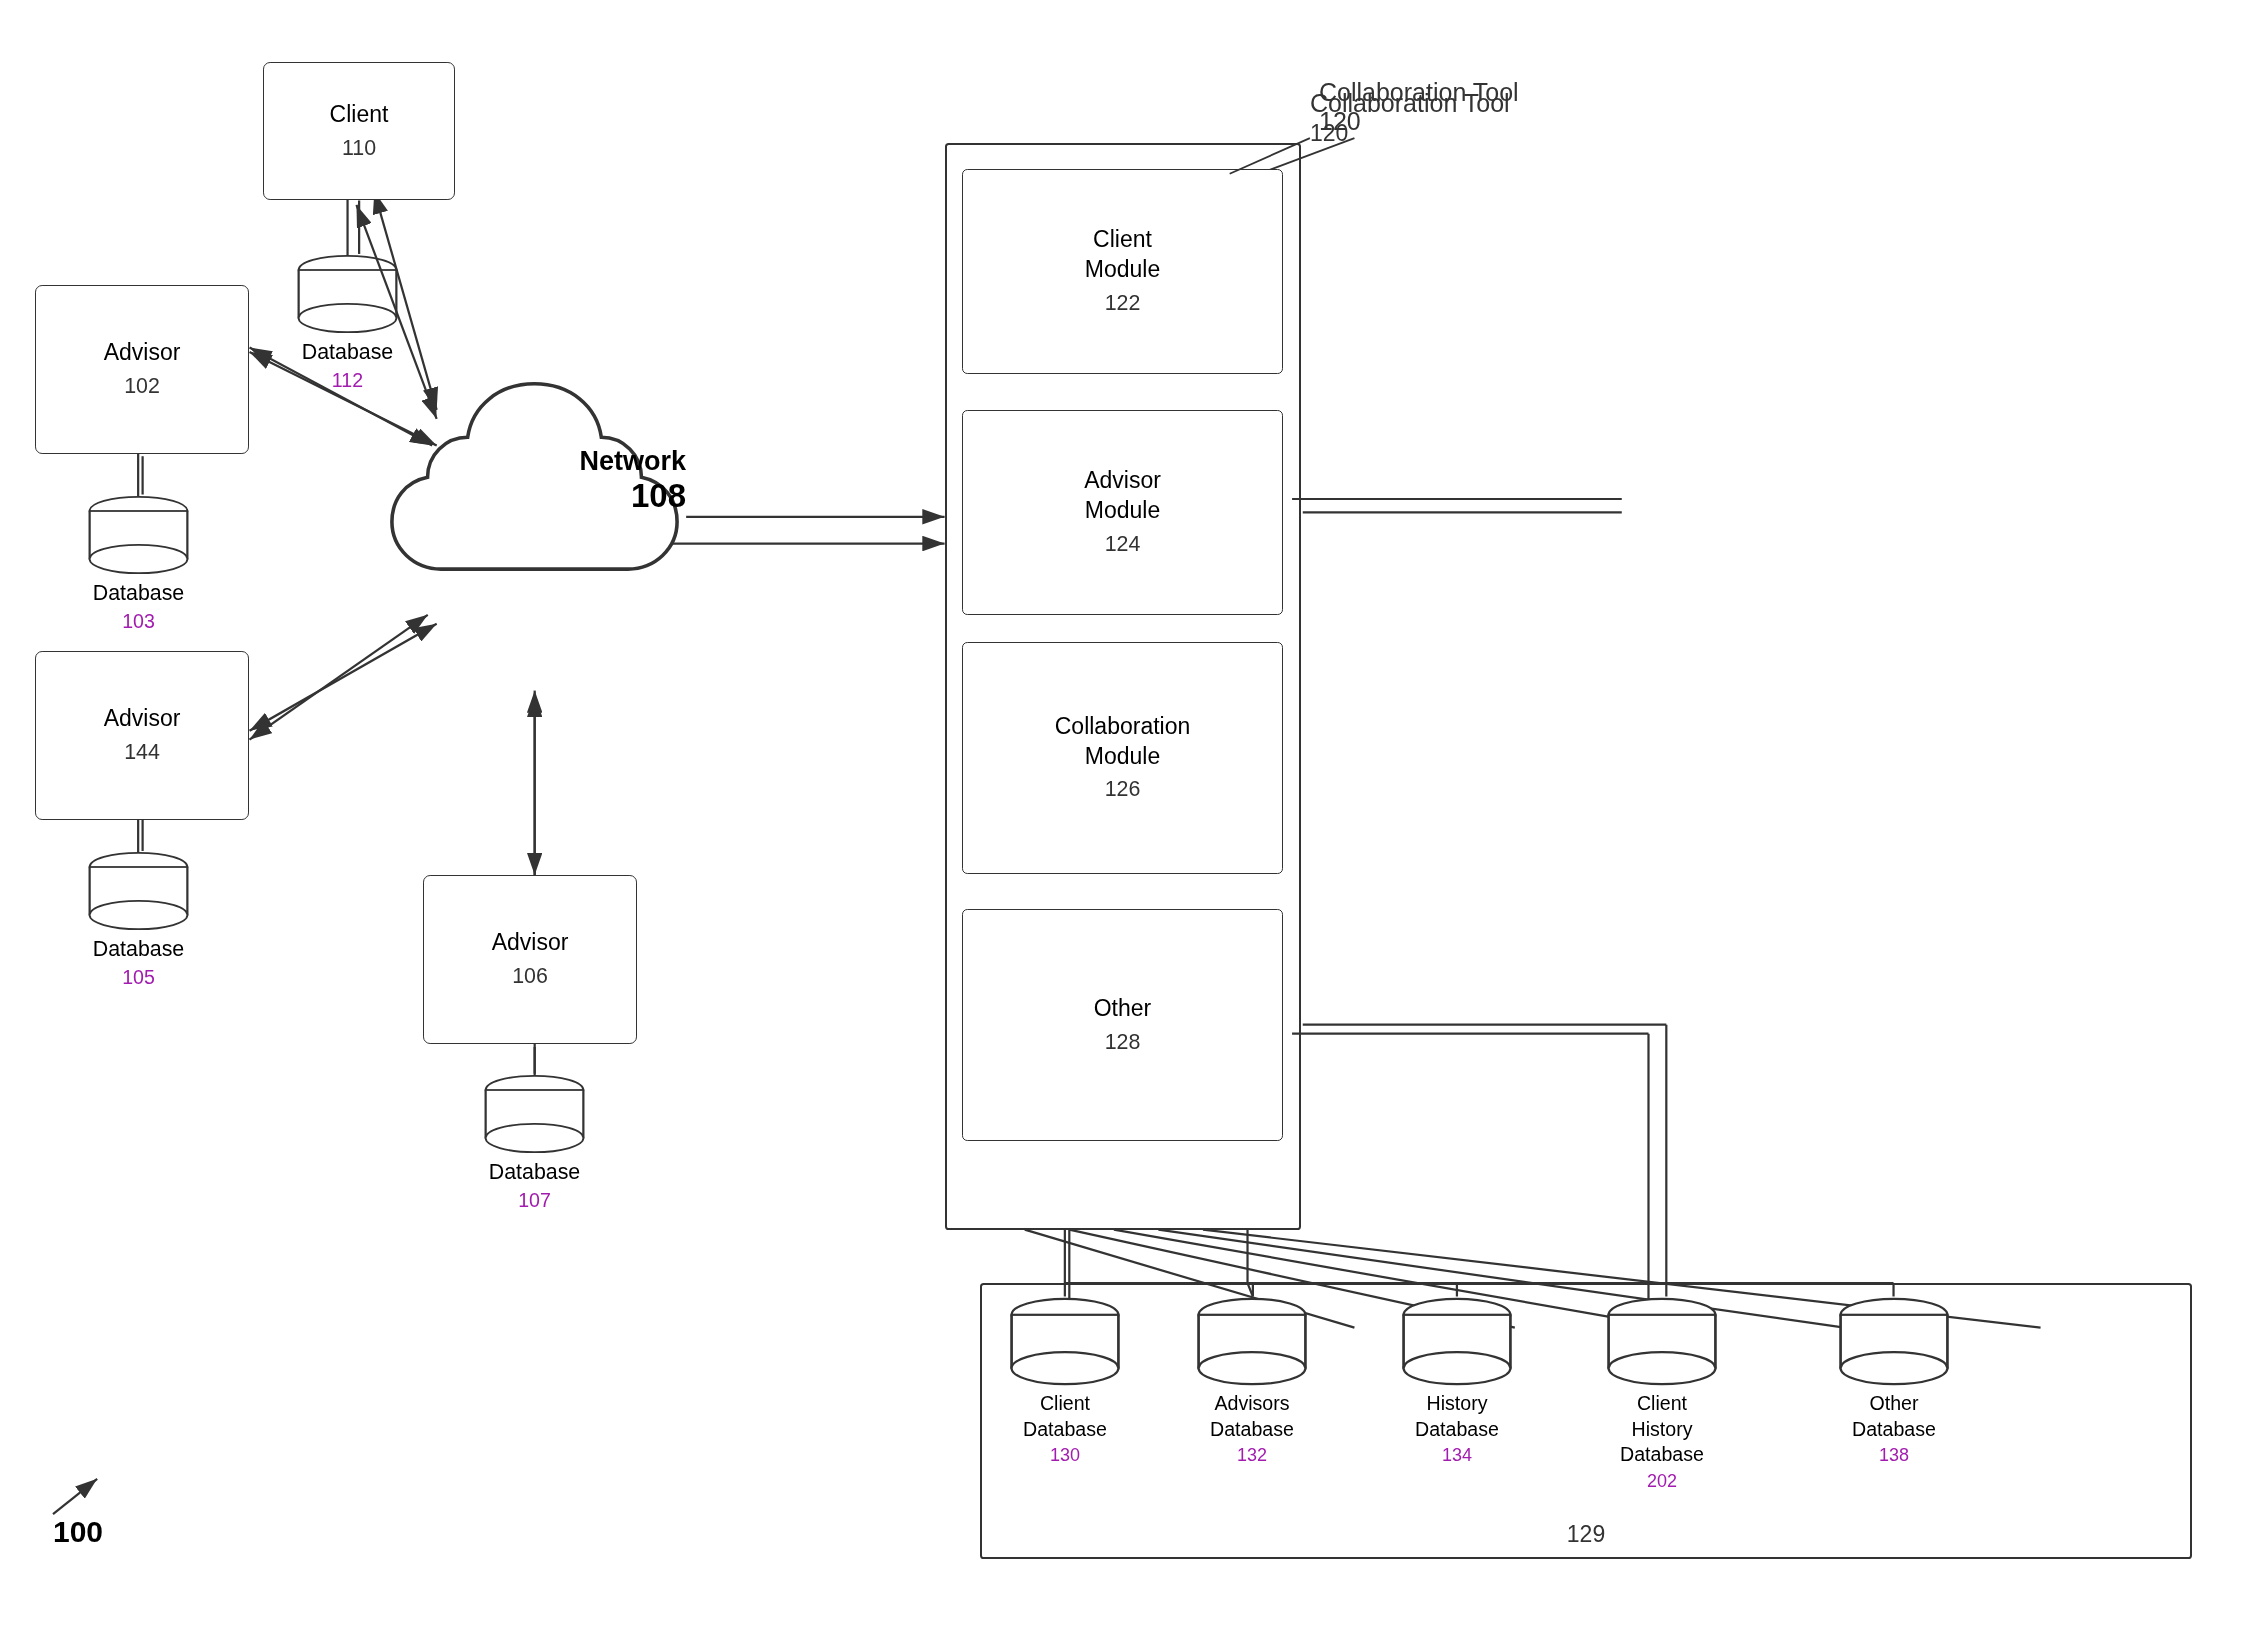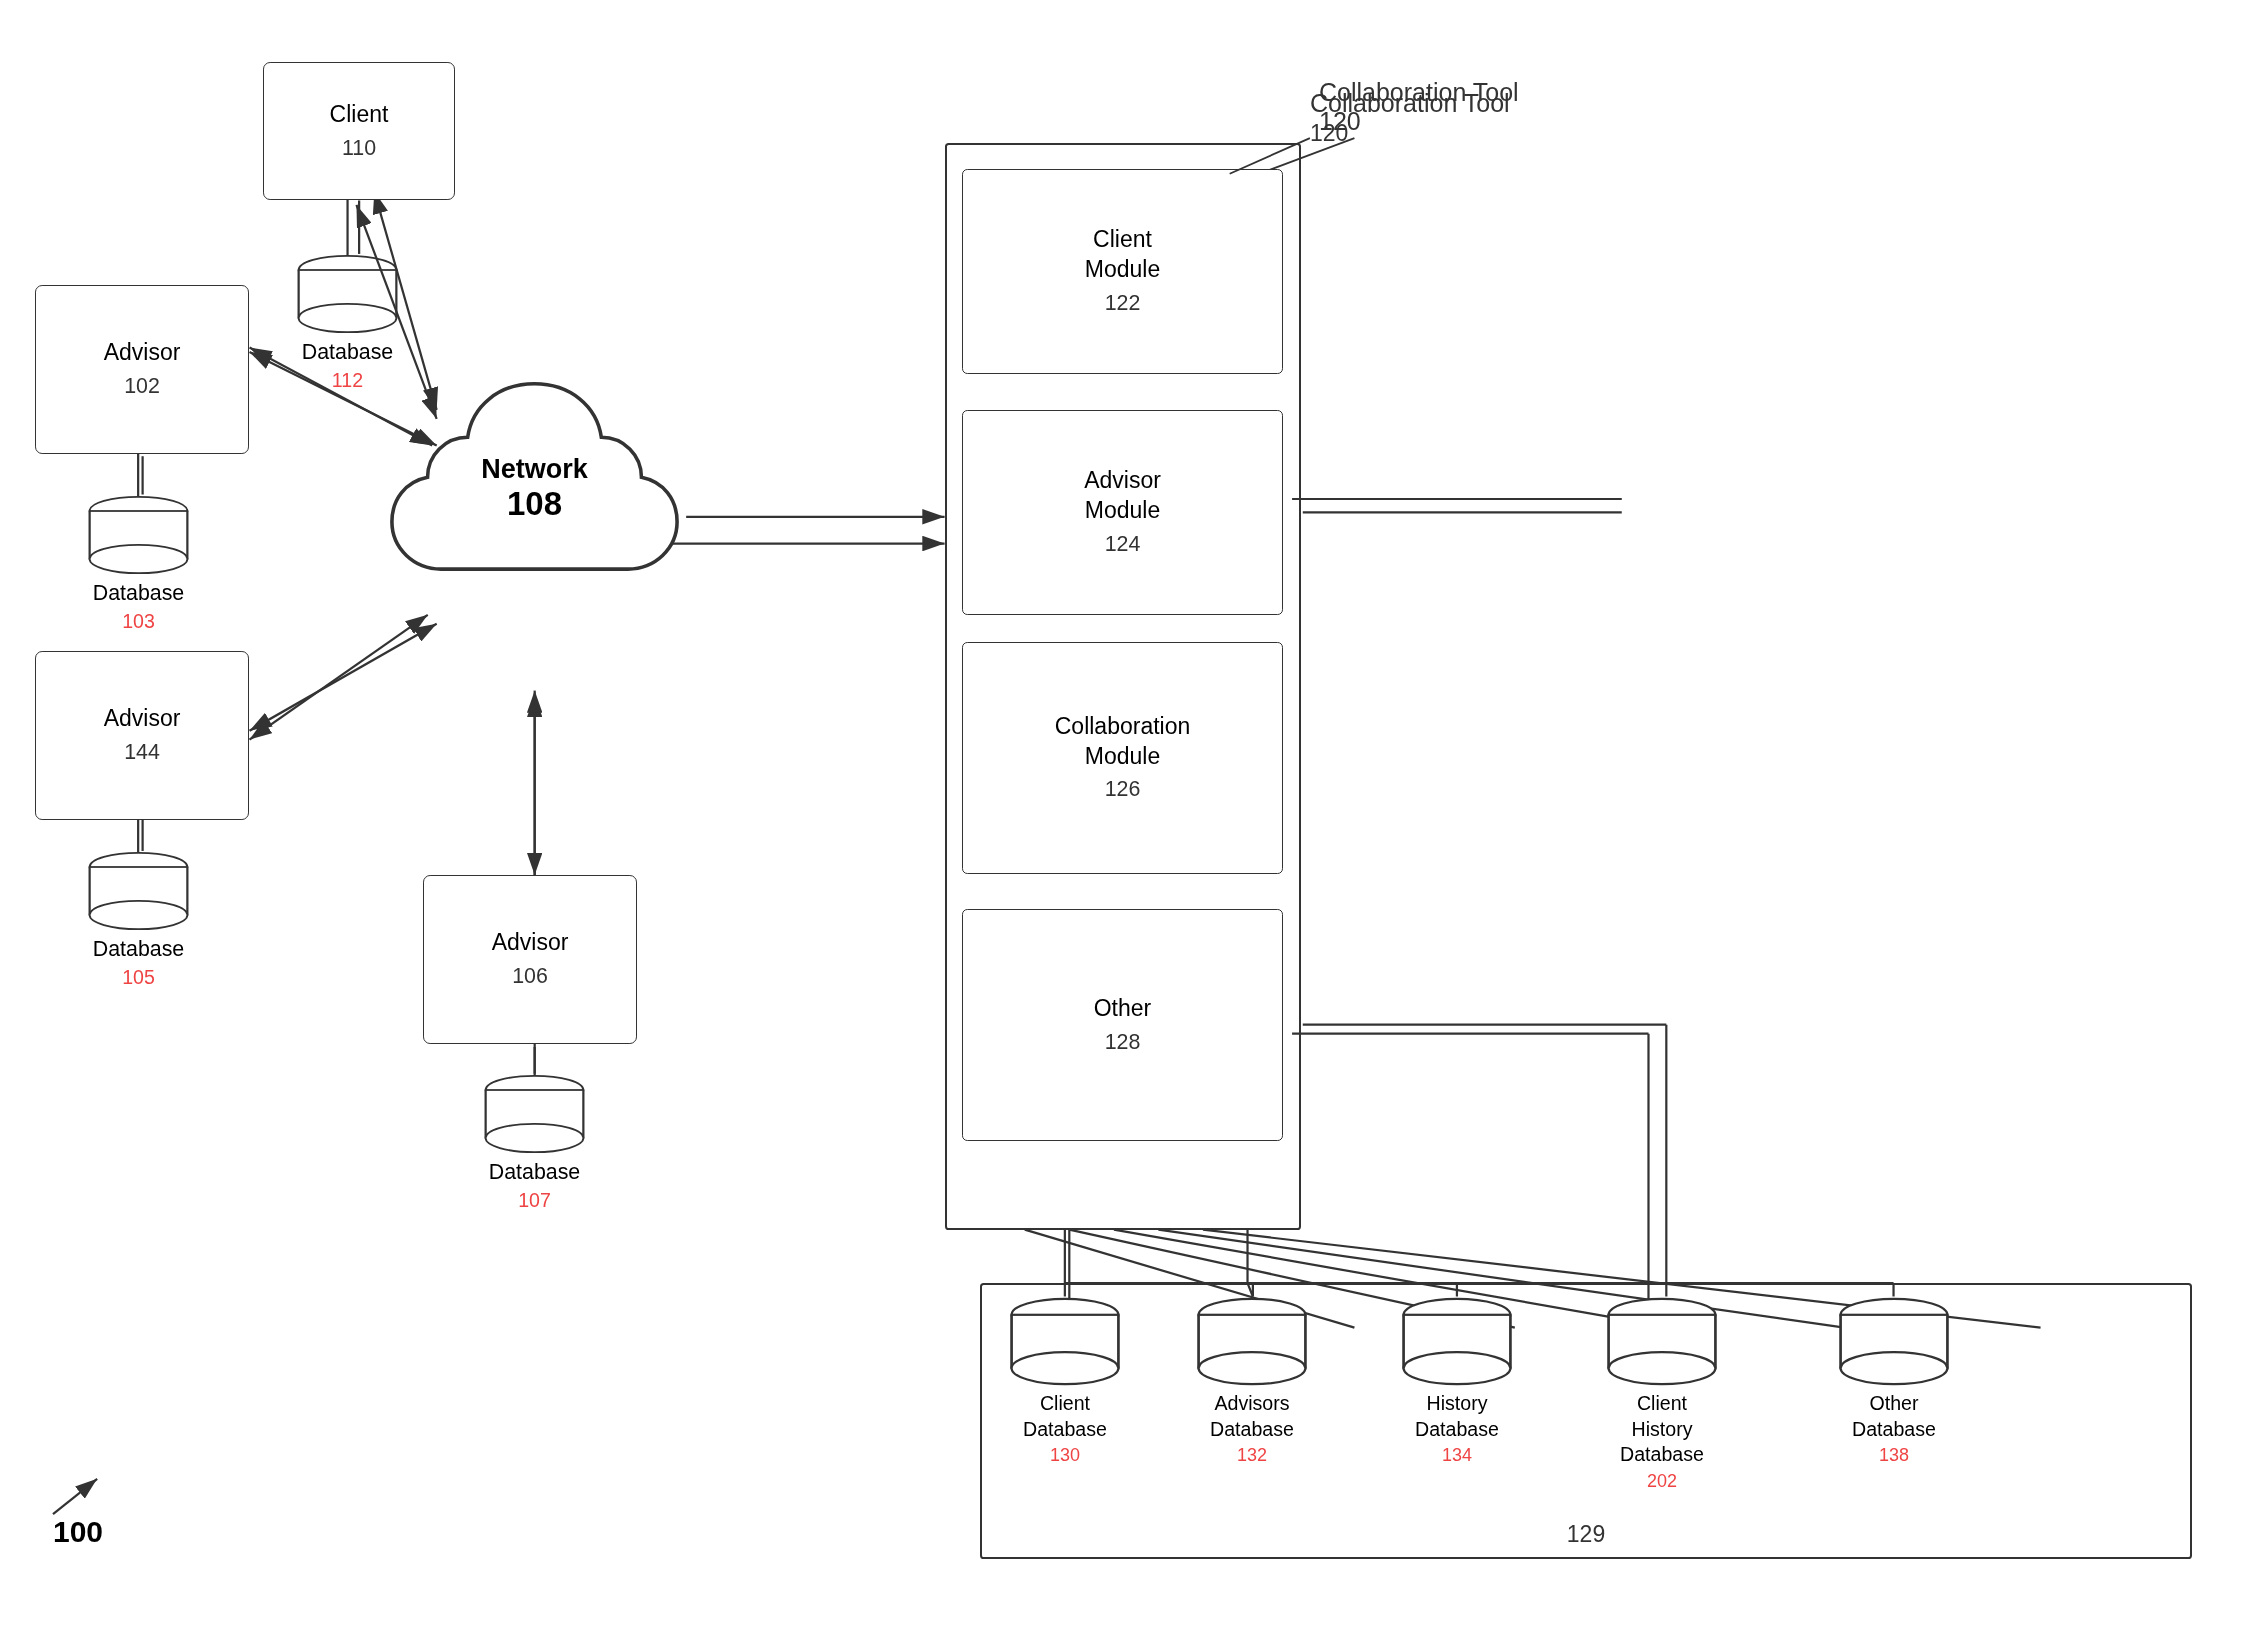--- a/index.html
+++ b/index.html
@@ -40,21 +40,21 @@
       align-items: center;
     }
     .db-label {
       text-align: center;
       font-size: 21.4px;
       margin-top: 5.3px;
       line-height: 1.3;
     }
     .db-num {
       font-size: 19.6px;
-      color: #ef4444;
+      color: #a21caf;
     }
 
     
     .cloud-container {
       position: absolute;
     }
 
     
     .ref-label {
       position: absolute;
@@ -243,21 +243,21 @@
         C70,100 50,120 50,145
         C25,150 10,170 10,195
         C10,225 35,248 65,248
         L275,248
         C305,248 330,225 330,195
         C330,170 315,150 290,145
         C290,120 270,100 245,100
         C240,65 210,40 170,40 Z
       " fill="white" stroke="#333" stroke-width="4"></path>
     </svg>
-    <div style="position:absolute; top:106px; left:0; width:303px; text-align:center; font-size:27px; font-weight:bold;">
+    <div style="position:absolute; top:98px; left:0; width:303px; text-align:right; font-size:27px; font-weight:bold;">
       <span>Network</span><br>
       <span style="font-size:33px;">108</span>
     </div>
   </div>
 
   <div class="outer-box" style="left:945px; top:143px; width:356px; height:1087px; border-radius:3.6px; border: 2.2px solid #333;">
   </div>
 
   <div class="box" style="left:962px; top:169px; width:321px; height:205px; border-radius:5.3px;">
     <span class="label">Client<br>Module</span>

